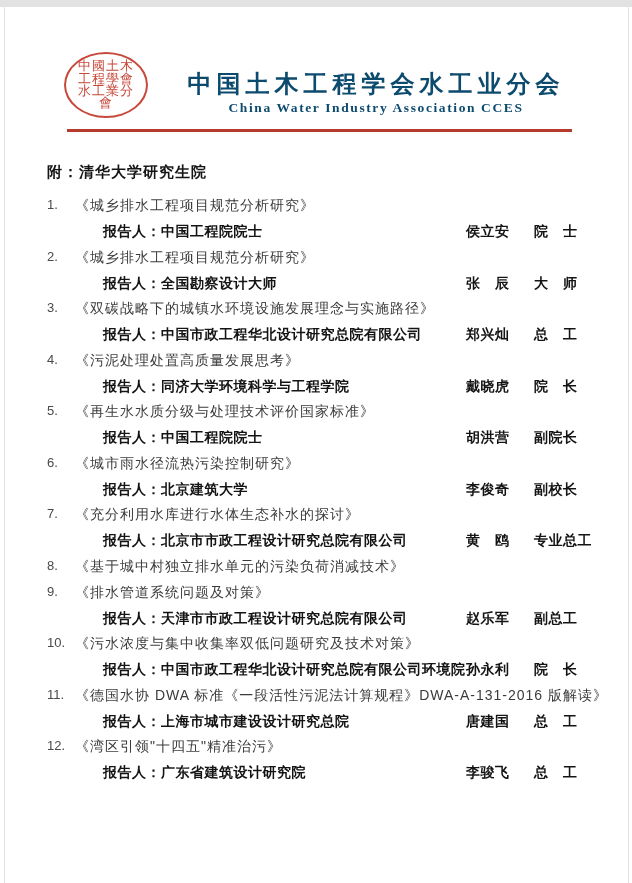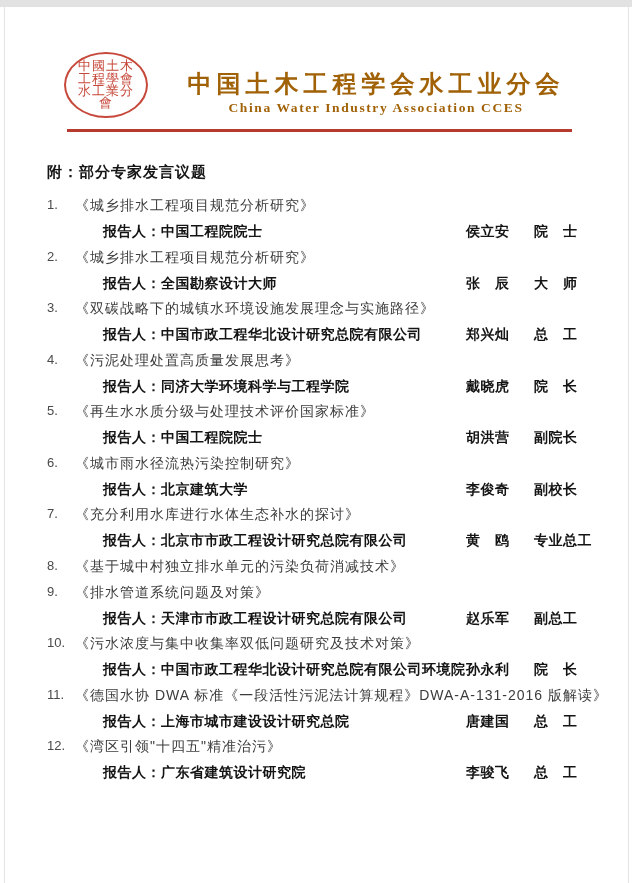--- a/index.html
+++ b/index.html
@@ -15,21 +15,21 @@
   
   .seal{
     position:absolute;left:64px;top:52px;width:84px;height:66px;
     border:2px solid #c6493b;border-radius:50%;
     color:#c6493b;font-family:"Liberation Serif",serif;font-weight:normal;
     font-size:13px;line-height:0.95;letter-spacing:1px;
     display:flex;align-items:center;justify-content:center;
     overflow:hidden;box-sizing:border-box;padding:3px;
   }
   .seal-text{display:block;width:64px;word-break:break-all;text-align:center;}
-  .org-titles{position:absolute;left:170px;top:68px;width:412px;text-align:center;color:#a16207;}
+  .org-titles{position:absolute;left:170px;top:68px;width:412px;text-align:center;color:#0c4a6e;}
   .title-cn{font-size:24px;font-weight:bold;letter-spacing:5px;white-space:nowrap;}
   .title-en{
     font-size:13.5px;font-weight:bold;letter-spacing:1.6px;
     font-family:"Liberation Serif",serif;white-space:nowrap;
   }
   .rule{position:absolute;left:67px;top:129px;width:505px;height:3px;background:#b63a2d;}
 
   
   .content{position:absolute;top:162px;left:0;width:100%;}
   .heading{
@@ -61,21 +61,21 @@
   </div>
 
   <div class="org-titles">
     <div class="title-cn">中国土木工程学会水工业分会</div>
     <div class="title-en">China Water Industry Association CCES</div>
   </div>
 
   <div class="rule"></div>
 
   <div class="content">
-    <div class="heading">附：部分专家发言议题</div>
+    <div class="heading">附：清华大学研究生院</div>
 
     <div class="item">
       <div class="topic-line">
         <span class="num">1.</span>
         <span class="topic">《城乡排水工程项目规范分析研究》</span>
       </div>
       <div class="reporter-line">
         <span>报告人：</span><span>中国工程院院士</span>
         <span class="name">侯立安</span>
         <span class="post">院　士</span>

